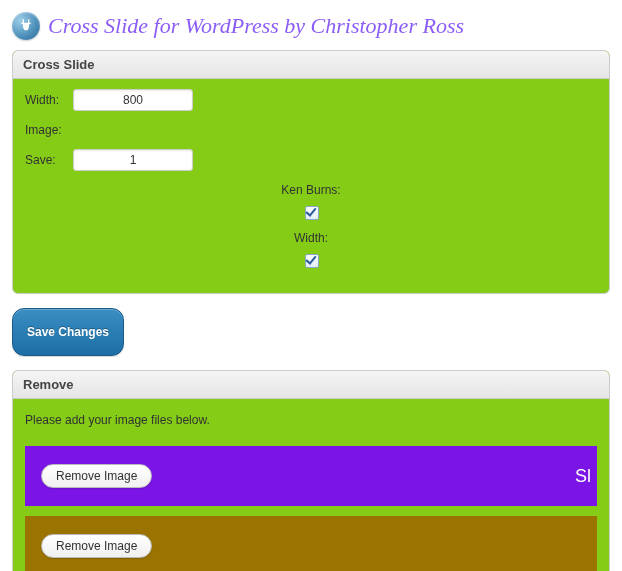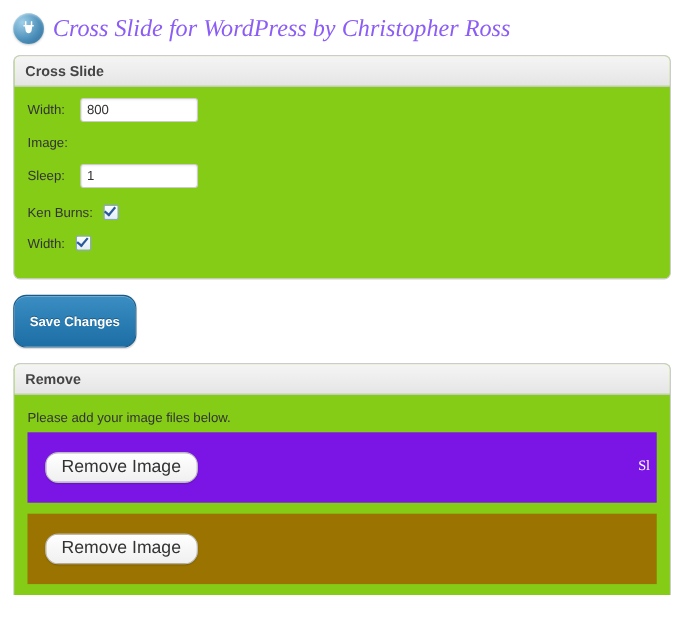--- a/index.html
+++ b/index.html
@@ -61,35 +61,37 @@
     display: flex;
     align-items: center;
     margin-bottom: 12px;
   }
   .form-row label {
     width: 48px;
     color: #333;
     font-size: 12px;
   }
   .form-row input[type="text"] {
-    width: 107px;
+    width: 120px;
     padding: 3px 5px;
     font-size: 12px;
     border: 1px solid #ccc;
     border-radius: 3px;
     box-shadow: inset 0 1px 2px rgba(0,0,0,0.08);
     background: #fff;
     color: #333;
+    text-align: center;
   }
   .check-row {
     display: flex;
     align-items: center;
     gap: 6px;
     margin-bottom: 8px;
     font-size: 12px;
+    flex-direction: column;
   }
   .check-row label { color: #333; }
   .wp-check {
     appearance: none;
     width: 14px; height: 14px;
     border: 1px solid #8ca7c4;
     border-radius: 2px;
     background: linear-gradient(to bottom, #fbfdff, #e3eef8);
     position: relative;
     cursor: pointer;
@@ -111,47 +113,46 @@
     font-size: 12px;
     border: 1px solid #1b5a86;
     border-radius: 12px;
     padding: 16px 14px;
     cursor: pointer;
     text-shadow: 0 -1px 0 rgba(0,0,0,0.3);
     box-shadow: inset 0 1px 0 rgba(255,255,255,0.25), 0 1px 1px rgba(0,0,0,0.15);
     margin: 0 0 14px 0;
   }
   .images-help {
-    margin: 4px 0 6px 0;
+    margin: 4px 0 19px 0;
     color: #333;
     font-size: 12px;
   }
   .image-slot {
     padding: 18px 16px;
     margin-bottom: 10px;
   }
   .slot-purple { background: #7a15e6; }
   .slot-olive { background: #9a7300; }
   .remove-btn {
     background: linear-gradient(to bottom, #ffffff, #f0f0f0);
     border: 1px solid #bbb;
     border-radius: 12px;
     padding: 4px 14px;
-    font-size: 16px;
+    font-size: 12px;
     color: #333;
     cursor: pointer;
     box-shadow: inset 0 1px 0 rgba(255,255,255,0.6), 0 1px 1px rgba(0,0,0,0.15);
   }
   .slot-right-text {
     float: right;
     color: #fff;
-    font-size: 13px;
+    font-size: 18px;
     line-height: 24px;
     margin-right: -10px;
-    font-family: Liberation Serif, serif;
   }
 </style>
 </head>
 <body>
 
 
 
 <div class="header">
   <span class="plug-icon">
     <svg viewBox="0 0 24 24">
@@ -169,21 +170,21 @@
       <label>Width:</label>
       <input type="text" value="800" style="">
     </div>
 
     <div class="form-row">
       <label>Image:</label>
     </div>
 
 
     <div class="form-row">
-      <label>Sleep:</label>
+      <label>Save:</label>
       <input type="text" value="1" style="">
     </div>
 
     <div class="check-row">
       <label>Ken Burns:</label>
       <input type="checkbox" class="wp-check" checked="" style="">
     </div>
 
     <div class="check-row">
       <label>Width:</label>

